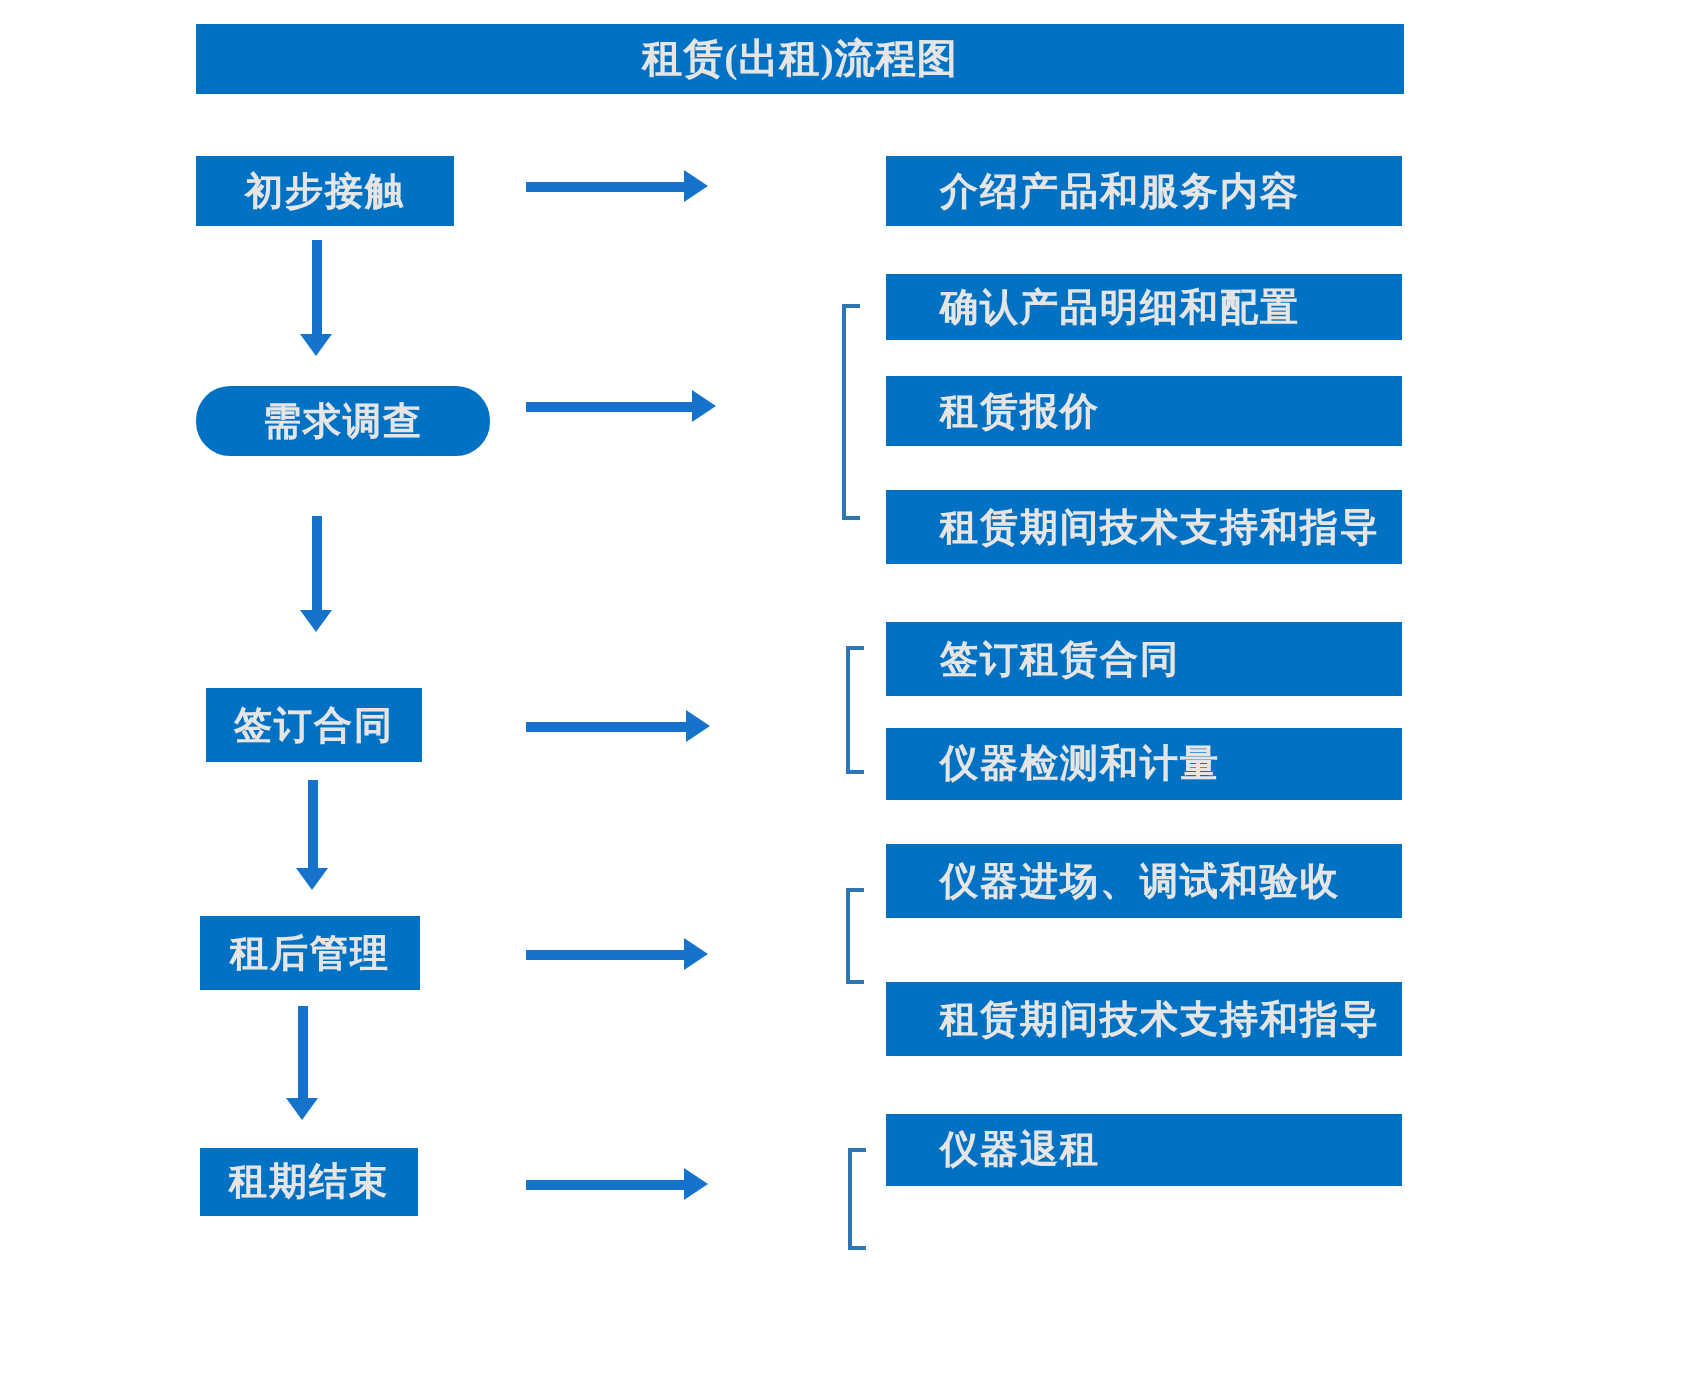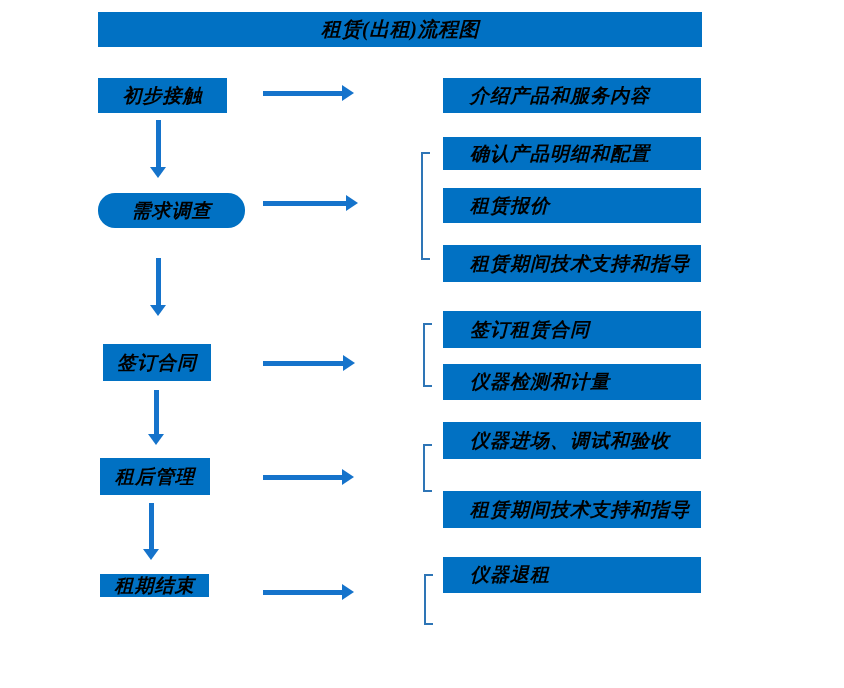--- a/index.html
+++ b/index.html
@@ -11,29 +11,28 @@
     position: relative;
     width: 844px;
     height: 688px;
     background: #ffffff;
     overflow: hidden;
     font-family: "Liberation Serif", "DejaVu Serif", serif;
   }
   .bar {
     position: absolute;
     background: var(--box, #0171c3);
-    color: #000000;
+    color: #e5e5e5;
     font-weight: bold;
     font-size: 19px;
     display: flex;
     align-items: center;
     letter-spacing: 1px;
     white-space: nowrap;
     box-sizing: border-box;
-    font-style: italic;
   }
   .title-bar {
     justify-content: center;
     font-size: 20px;
     letter-spacing: 0.5px;
   }
   .step-bar {
     justify-content: center;
   }
   .detail-bar {
@@ -87,21 +86,21 @@
 <body>
 
 <div class="canvas">
 
   <div class="bar title-bar" style="left:98px; top:12px; width:604px; height:35px;">租赁(出租)流程图</div>
 
   <div class="bar step-bar" style="left:98px; top:78px; width:129px; height:35px;">初步接触</div>
   <div class="bar step-bar" style="left:98px; top:193px; width:147px; height:35px;border-radius:17px;">需求调查</div>
   <div class="bar step-bar" style="left:103px; top:344px; width:108px; height:37px;">签订合同</div>
   <div class="bar step-bar" style="left:100px; top:458px; width:110px; height:37px;">租后管理</div>
-  <div class="bar step-bar" style="left:100px; top:574px; width:109px; height:23px;">租期结束</div>
+  <div class="bar step-bar" style="left:100px; top:574px; width:109px; height:34px;">租期结束</div>
 
   <div class="v-arrow" style="left:150px; top:120px; height:58px;">
     <i class="v-shaft"></i>
     <i class="v-head"></i>
   </div>
   <div class="v-arrow" style="left:150px; top:258px; height:58px;">
     <i class="v-shaft"></i>
     <i class="v-head"></i>
   </div>
   <div class="v-arrow" style="left:148px; top:390px; height:55px;">

